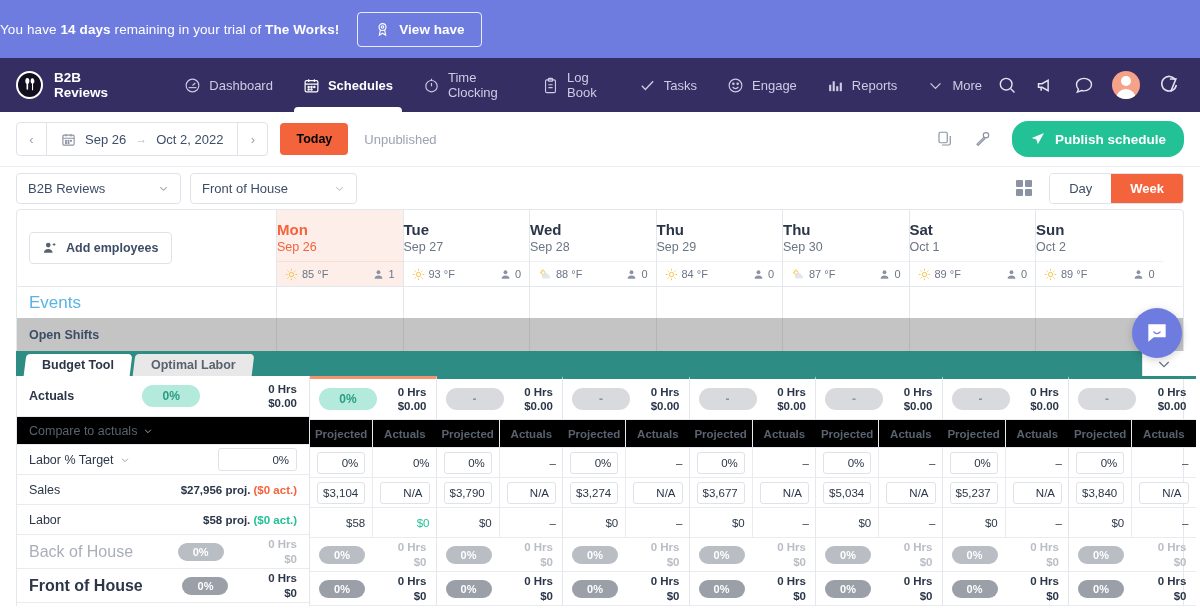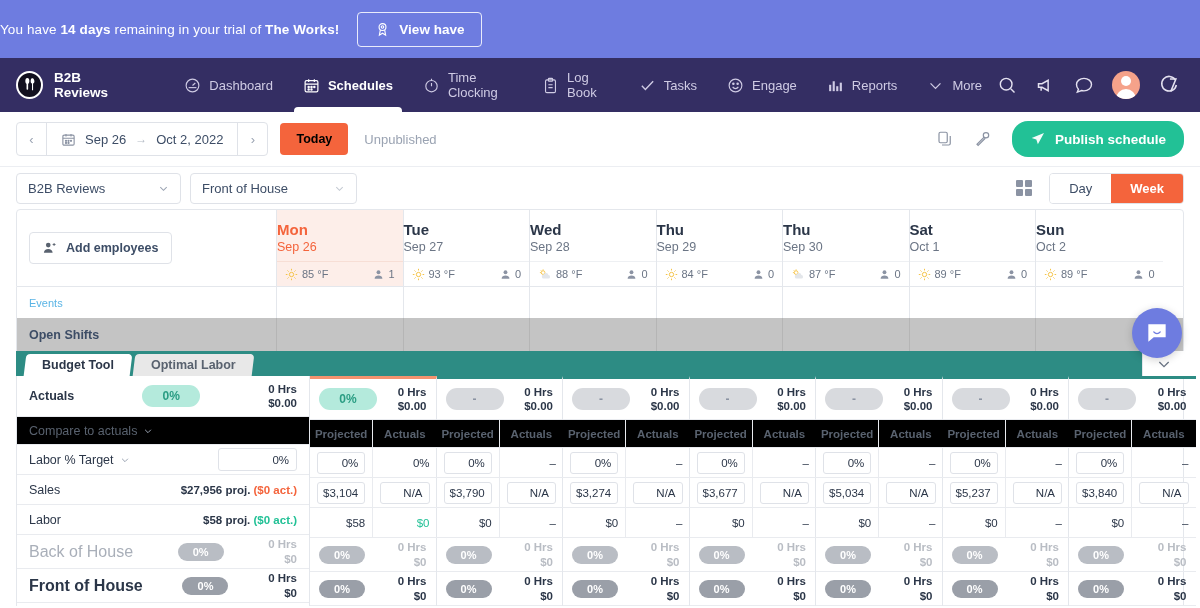--- a/index.html
+++ b/index.html
@@ -135,21 +135,21 @@
     height: 25px; display: flex; align-items: center; justify-content: space-between;
     padding: 0 8px; font-size: 11px; color: #6b7585; border-top: 1px solid #eef0f3;
   }
   .dayhdr.today .dh-bot { border-top-color: #f7ded5; }
   .wx { display: flex; align-items: center; gap: 4px; }
   .emp { display: flex; align-items: center; gap: 4px; }
 
   .row-events { display: flex; border-left: 1px solid #e4e7ec; border-right: 1px solid #e4e7ec; background: #fff; }
   .row-events .cell { height: 31px; border-right: 1px solid #e4e7ec; }
   .row-events .cell:last-child { border-right: none; }
-  .row-events .lbl { display: flex; align-items: center; padding: 0 12px; font-size: 11px; color: #5ab4e5; }
+  .row-events .lbl { display: flex; align-items: center; padding: 0 12px; font-size: 17px; color: #5ab4e5; }
   .row-open { display: flex; border-left: 1px solid #e4e7ec; border-right: 1px solid #e4e7ec; background: #c4c4c4; }
   .row-open .cell { height: 33px; border-right: 1px solid #b5b5b5; }
   .row-open .cell:last-child { border-right: none; }
   .row-open .lbl { display: flex; align-items: center; padding: 0 12px; font-size: 12.5px; font-weight: bold; color: #3d4d66; }
 
   
   .bt-tabbar {
     height: 25px; background: #2d8c84; display: flex; align-items: flex-end;
     padding-left: 9px; position: relative;
   }

